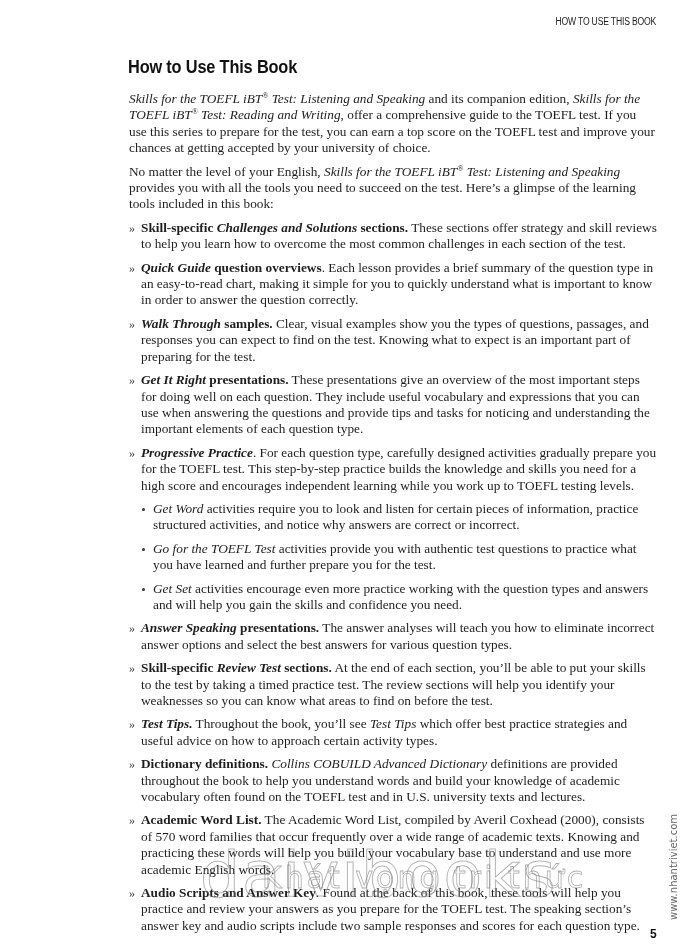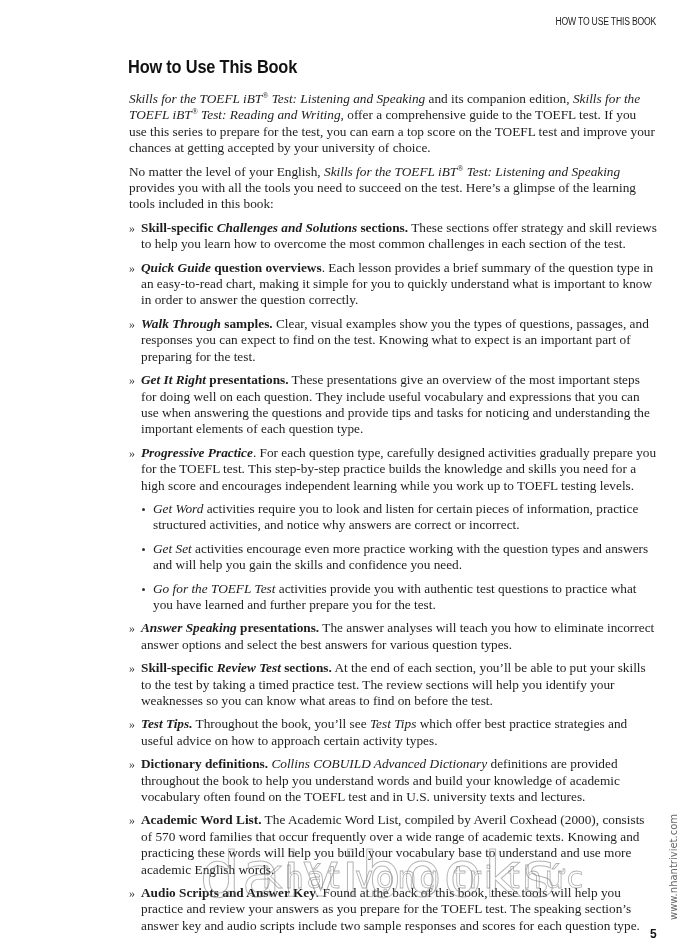--- a/index.html
+++ b/index.html
@@ -80,22 +80,22 @@
 
     <li><span class="marker">»</span><b><i>Quick Guide</i><span> question overviews</span></b><span>. Each lesson provides a brief summary of the question type in an easy-to-read chart, making it simple for you to quickly understand what is important to know in order to answer the question correctly.</span></li>
 
     <li><span class="marker">»</span><b><i>Walk Through</i><span> samples.</span></b><span> Clear, visual examples show you the types of questions, passages, and responses you can expect to find on the test. Knowing what to expect is an important part of preparing for the test.</span></li>
 
     <li><span class="marker">»</span><b><i>Get It Right</i><span> presentations.</span></b><span> These presentations give an overview of the most important steps for doing well on each question. They include useful vocabulary and expressions that you can use when answering the questions and provide tips and tasks for noticing and understanding the important elements of each question type.</span></li>
 
     <li><span class="marker">»</span><b><i>Progressive Practice</i></b><span>. For each question type, carefully designed activities gradually prepare you for the TOEFL test. This step-by-step practice builds the knowledge and skills you need for a high score and encourages independent learning while you work up to TOEFL testing levels.</span>
       <ul class="sub">
         <li><span class="dot"></span><i>Get Word</i><span> activities require you to look and listen for certain pieces of information, practice structured activities, and notice why answers are correct or incorrect.</span></li>
+        <li><span class="dot"></span><i>Go for the TOEFL Test</i><span> activities provide you with authentic test questions to practice what you have learned and further prepare you for the test.</span></li>
         <li><span class="dot"></span><i>Get Set</i><span> activities encourage even more practice working with the question types and answers and will help you gain the skills and confidence you need.</span></li>
-        <li><span class="dot"></span><i>Go for the TOEFL Test</i><span> activities provide you with authentic test questions to practice what you have learned and further prepare you for the test.</span></li>
       </ul>
     </li>
 
     <li><span class="marker">»</span><b><i>Answer Speaking</i><span> presentations.</span></b><span> The answer analyses will teach you how to eliminate incorrect answer options and select the best answers for various question types.</span></li>
 
     <li><span class="marker">»</span><b><span>Skill-specific </span><i>Review Test</i><span> sections.</span></b><span> At the end of each section, you’ll be able to put your skills to the test by taking a timed practice test. The review sections will help you identify your weaknesses so you can know what areas to find on before the test.</span></li>
 
     <li><span class="marker">»</span><b><i>Test Tips.</i></b><span> Throughout the book, you’ll see </span><i>Test Tips</i><span> which offer best practice strategies and useful advice on how to approach certain activity types.</span></li>
 
     <li><span class="marker">»</span><b>Dictionary definitions.</b><span> </span><i>Collins COBUILD Advanced Dictionary</i><span> definitions are provided throughout the book to help you understand words and build your knowledge of academic vocabulary often found on the TOEFL test and in U.S. university texts and lectures.</span></li>

